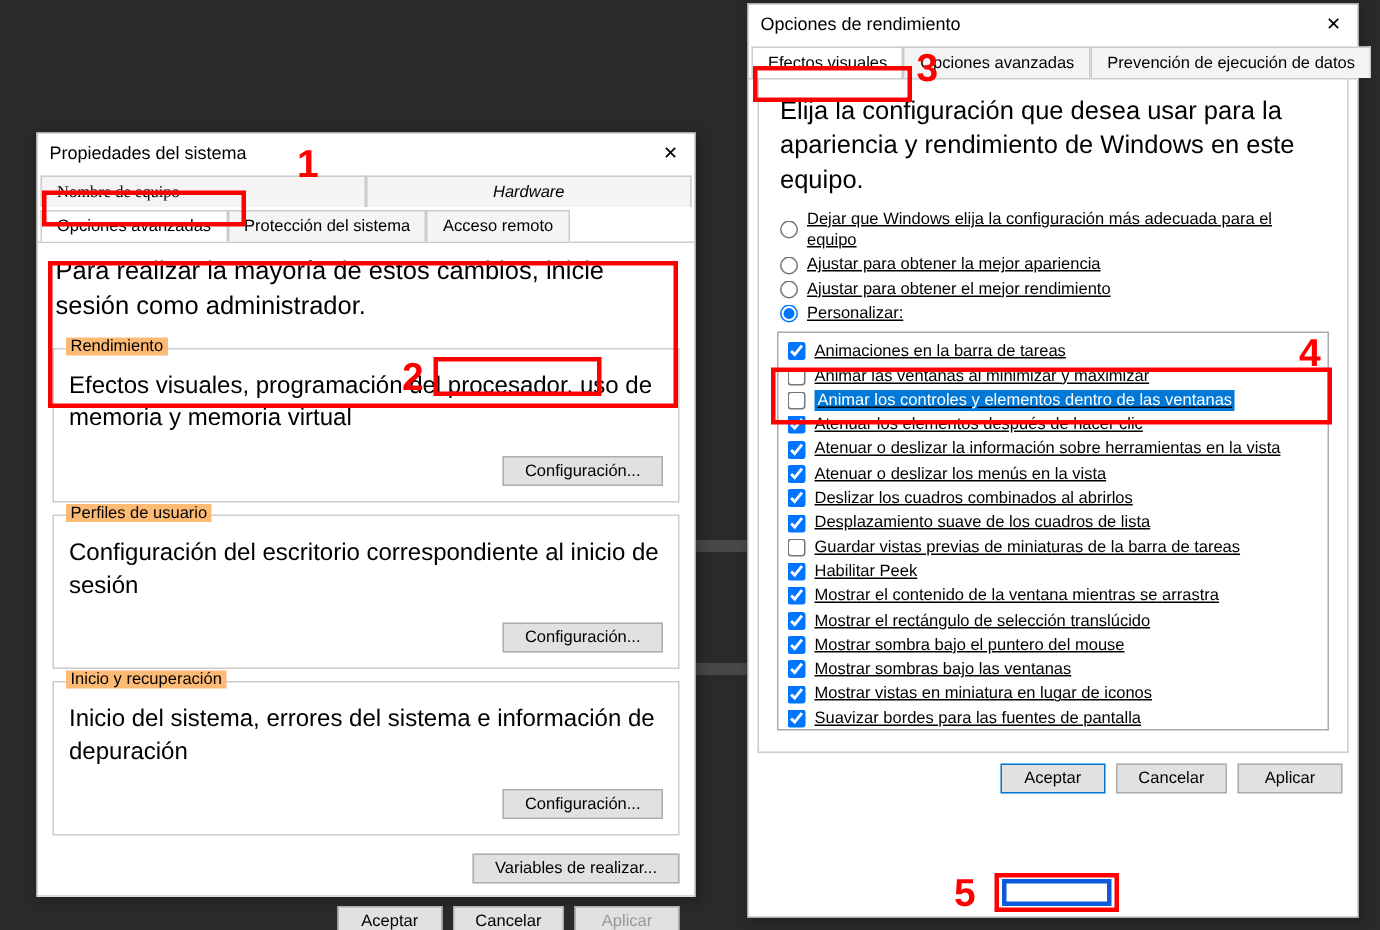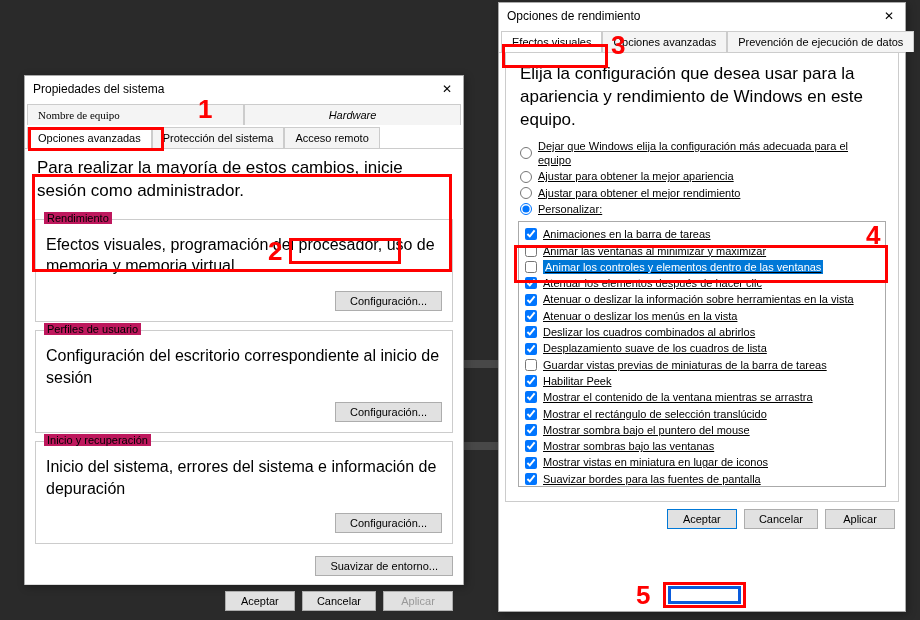--- a/index.html
+++ b/index.html
@@ -54,21 +54,21 @@
   .fieldset {
     border: 1px solid #ccc;
     margin: 8px 10px;
     padding: 8px 10px 10px 10px;
     position: relative;
   }
   .fieldset-legend {
     position: absolute;
     top: -8px;
     left: 8px;
-    background: #be185d;
+    background: #fdba74;
     padding: 0 3px;
     font-size: 11px;
   }
   .fieldset-text {
     font-size: 16px;
     padding: 6px 0 10px 0;
     line-height: 1.35;
   }
   .btn-row { text-align: right; padding-top: 4px; }
   .btn {
@@ -124,21 +124,21 @@
     color: #ff0000;
     z-index: 60;
     font-family: Arial;
   }
 </style>
 </head>
 <body>
 
 <div class="bg-shape" style="left:330px; top:360px;"></div>
 
-<div class="dialog" style="left:24px; top:75px; width:440px; height:510px;">
+<div class="dialog" style="left:24px; top:88px; width:440px; height:510px;">
   <div class="title-bar">
     <span>Propiedades del sistema</span>
     <span class="close-x">✕</span>
   </div>
 
   <div class="tab-row" style="border-bottom:none;">
     <div class="tab inactive" style="flex:1; text-align:left;font-family:Liberation Serif, serif;">Nombre de equipo</div>
     <div class="tab inactive" style="flex:1; text-align:center;font-style:italic;">Hardware</div>
   </div>
   <div class="tab-row">
@@ -161,21 +161,21 @@
     <div class="btn-row"><span class="btn">Configuración...</span></div>
   </div>
 
   <div class="fieldset">
     <div class="fieldset-legend">Inicio y recuperación</div>
     <div class="fieldset-text">Inicio del sistema, errores del sistema e información de depuración</div>
     <div class="btn-row"><span class="btn">Configuración...</span></div>
   </div>
 
   <div class="btn-row" style="padding:4px 10px 8px 0;">
-    <span class="btn">Suavizar de entorno...</span>
+    <span class="btn">Variables de realizar...</span>
   </div>
 
   <div class="footer-btns" style="border-top:1px solid #ddd;">
     <span class="btn">Aceptar</span>
     <span class="btn">Cancelar</span>
     <span class="btn disabled">Aplicar</span>
   </div>
 </div>
 
 <div class="dialog" style="left:498px; top:2px; width:408px; height:610px;">

